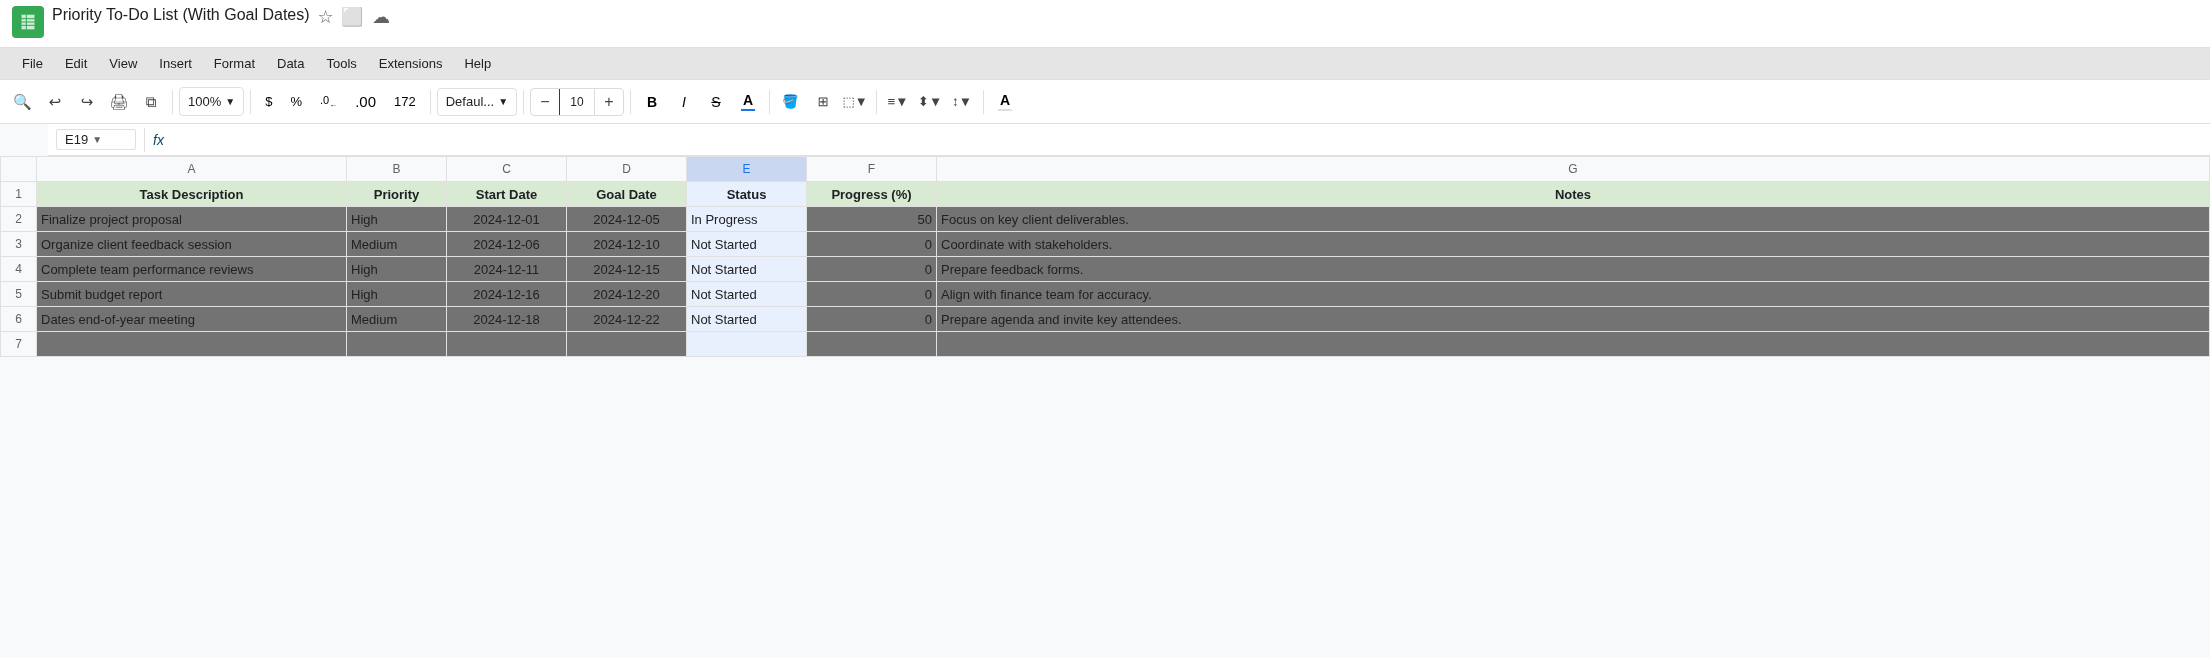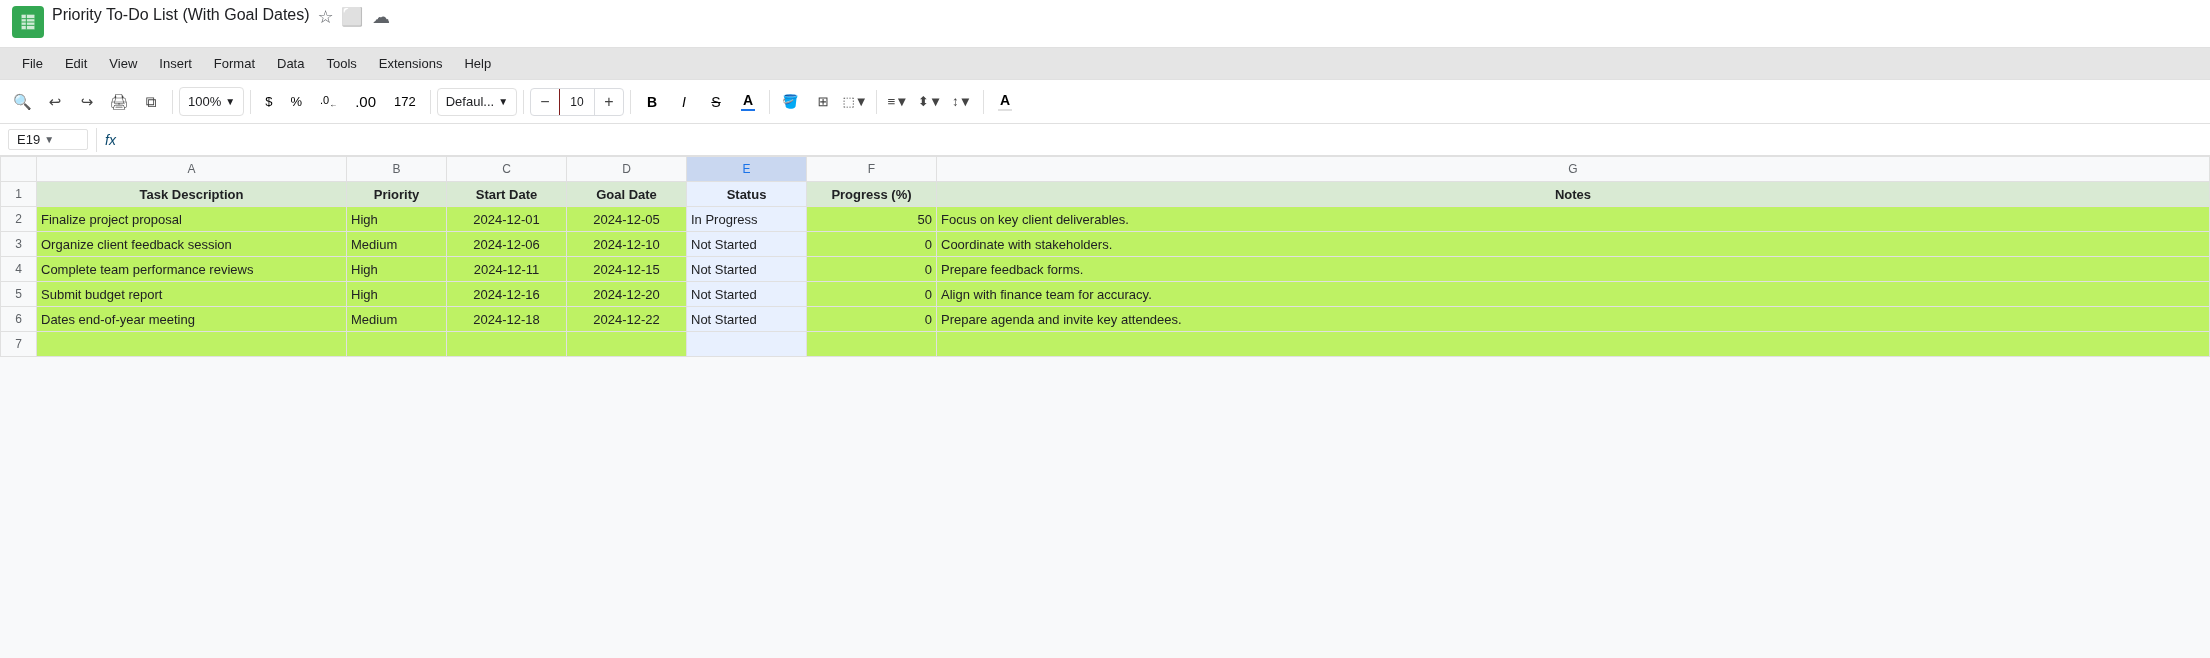--- a/index.html
+++ b/index.html
@@ -146,20 +146,21 @@
 
     
     .formula-bar {
       display: flex;
       align-items: center;
       padding: 2px 8px;
       background: #fff;
       border-bottom: 1px solid #e0e0e0;
       height: 32px;
       gap: 8px;
+      margin-left: 48px;
     }
     .cell-ref-box {
       display: flex; align-items: center;
       border: 1px solid #e0e0e0;
       border-radius: 2px;
       padding: 2px 8px;
       font-size: 13px;
       width: 80px;
       gap: 4px;
       cursor: pointer;
@@ -203,21 +204,21 @@
       font-size: 12px;
       border: 1px solid #e0e0e0;
     }
     
     .header-cell {
       background: #d9ead3;
       font-weight: bold;
       text-align: center;
     }
     
-    .data-cell { background: #bef264; }
+    .data-cell { background: #737373; }
     
     .col-e-header { background: #c9d7f0; color: #1a73e8; }
     .col-e-cell { background: #e8f0fe; }
     
     .corner-cell {
       background: #f8f9fa;
       border: 1px solid #e0e0e0;
       width: 36px;
     }
 

